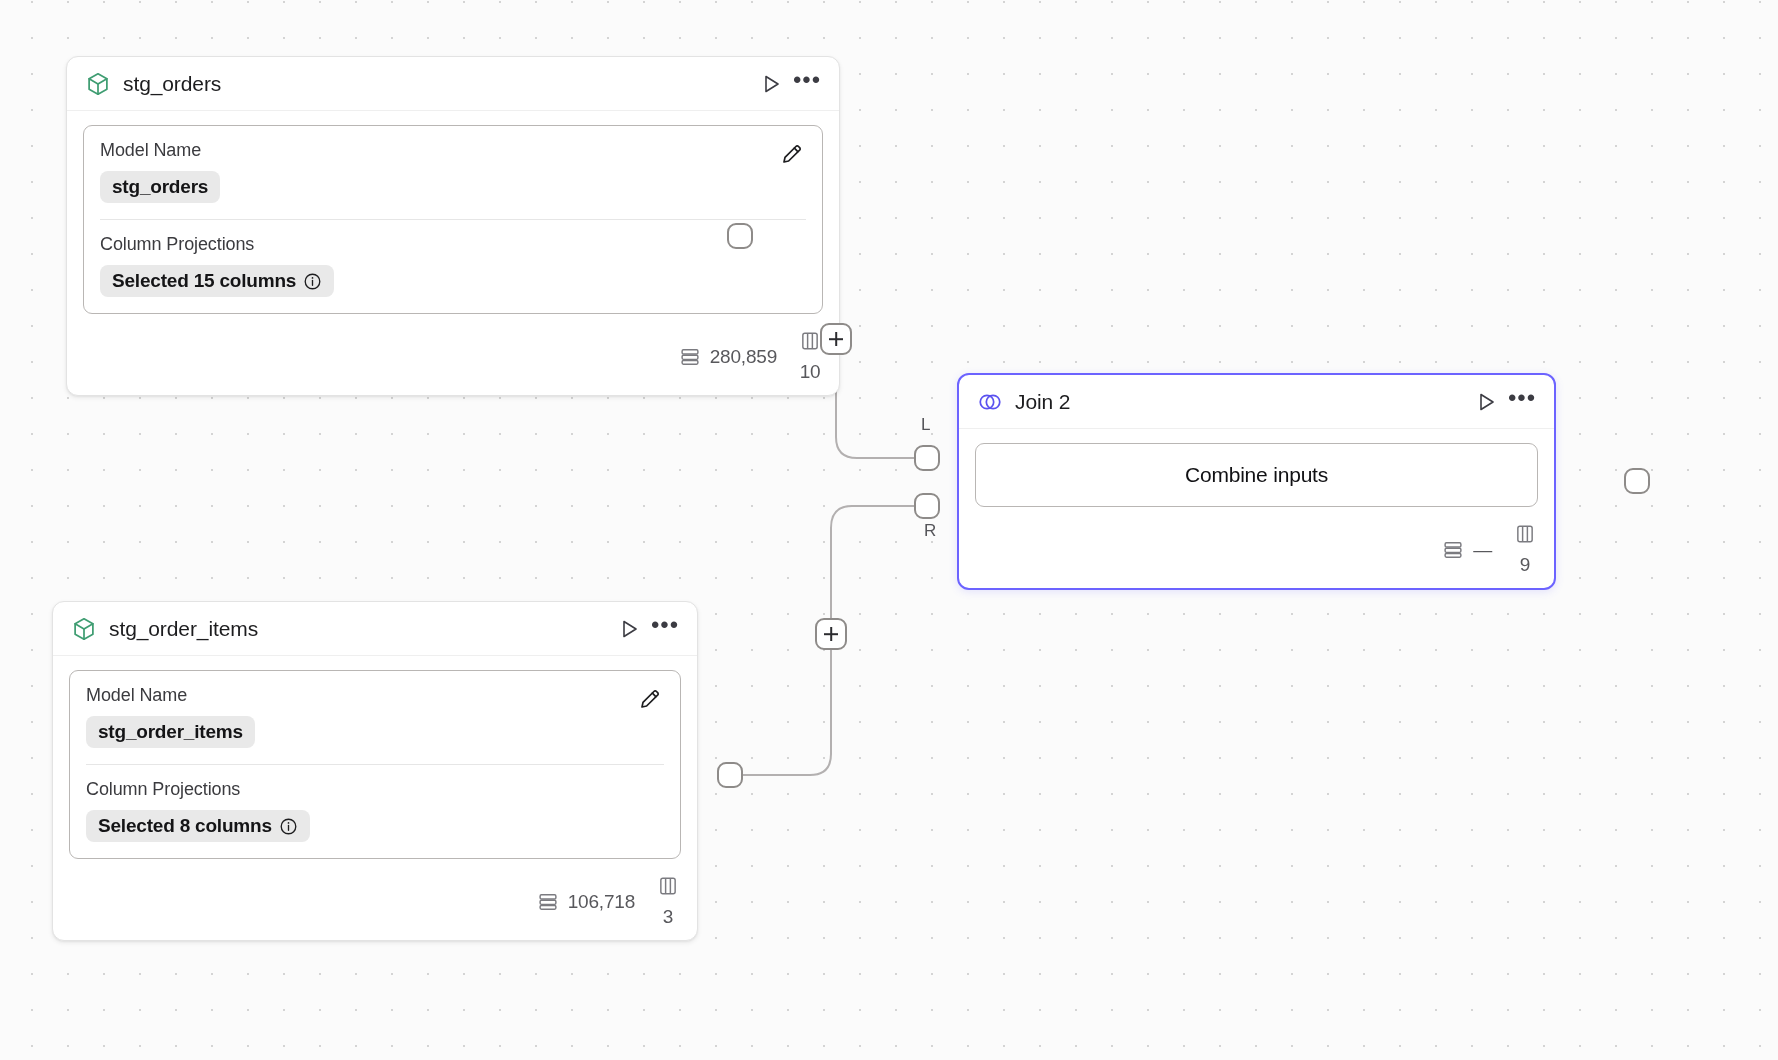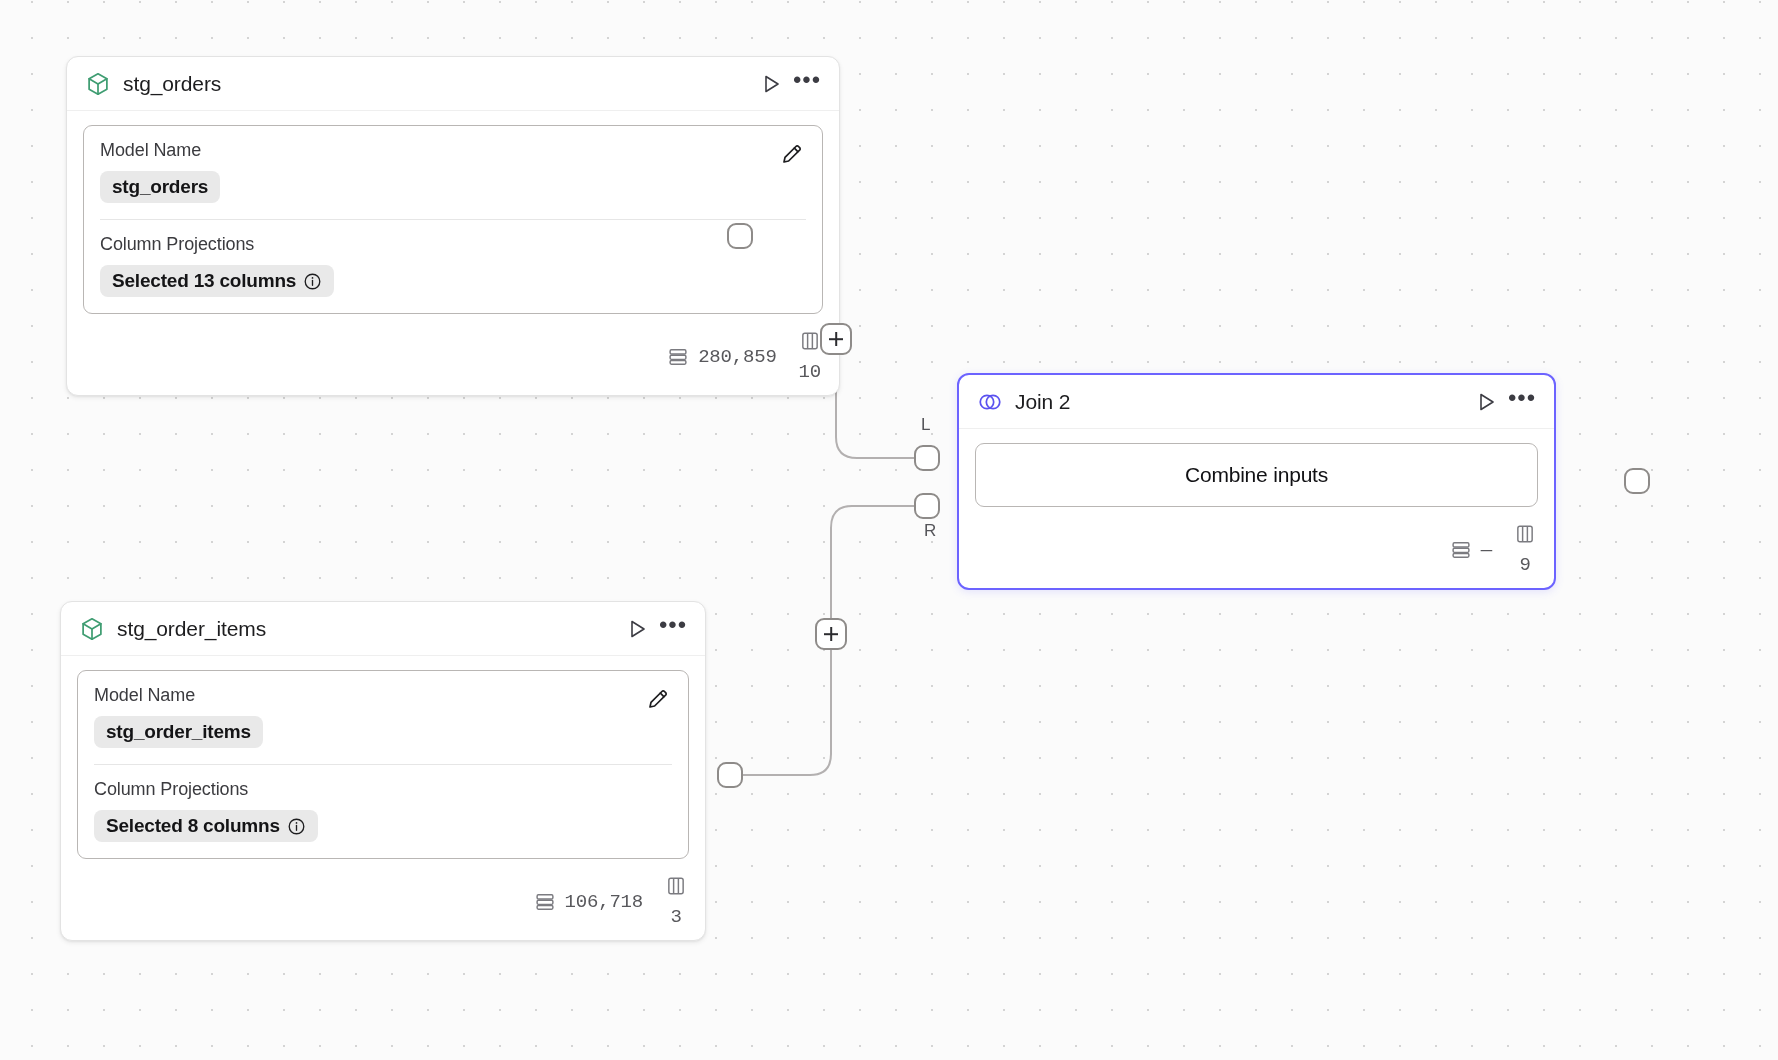--- a/index.html
+++ b/index.html
@@ -133,21 +133,20 @@
 
   
   .node-footer {
     display: flex;
     align-items: center;
     justify-content: flex-end;
     gap: 10px;
     padding: 8px 18px 12px 18px;
     font-size: 19px;
     color: #58585c;
-    font-family: Liberation Mono, monospace;
   }
   .stat {
     display: inline-flex;
     align-items: center;
     gap: 9px;
   }
   .stat + .stat { margin-left: 12px; flex-direction: column; }
   .stat .val { letter-spacing: -0.2px; }
 
   
@@ -260,21 +259,21 @@
               <path d="M14.4 6.2l3.4 3.4"></path>
             </svg>
           </span>
         </div>
 
         <div class="panel-divider"></div>
 
         <div>
           <div class="field-label">Column Projections</div>
           <span class="chip">
-            <span>Selected 13 columns</span>
+            <span>Selected 15 columns</span>
             <span class="icon">
               <svg width="19" height="19" viewBox="0 0 24 24" fill="none" stroke="#1d1d1f" stroke-width="1.7">
                 <circle cx="12" cy="12" r="9.2"></circle>
                 <path d="M12 10.7v6.1" stroke-linecap="round"></path>
                 <circle cx="12" cy="7.5" r="1.1" fill="#1d1d1f" stroke="none"></circle>
               </svg>
             </span>
           </span>
         </div>
       </div>
@@ -298,21 +297,21 @@
             <path d="M9.4 3.6v16.8M14.6 3.6v16.8"></path>
           </svg>
         </span>
         <span class="val">10</span>
       </span>
     </div>
   </div>
 
   <div class="port" style="left:727px; top:223px;"></div>
 
-  <div class="node" style="left:60px; top:601px; width:646px;">
+  <div class="node" style="left:52px; top:601px; width:646px;">
     <div class="node-header">
       <span class="icon">
         <svg width="26" height="26" viewBox="0 0 24 24" fill="none" stroke="#3f9d72" stroke-width="1.6" stroke-linejoin="round" stroke-linecap="round">
           <path d="M12 2.6 20.2 7.2 20.2 16.8 12 21.4 3.8 16.8 3.8 7.2 Z"></path>
           <path d="M3.8 7.2 12 11.9 20.2 7.2"></path>
           <path d="M12 11.9 12 21.4"></path>
         </svg>
       </span>
       <span class="title">stg_order_items</span>
       <span class="header-spacer"></span>

